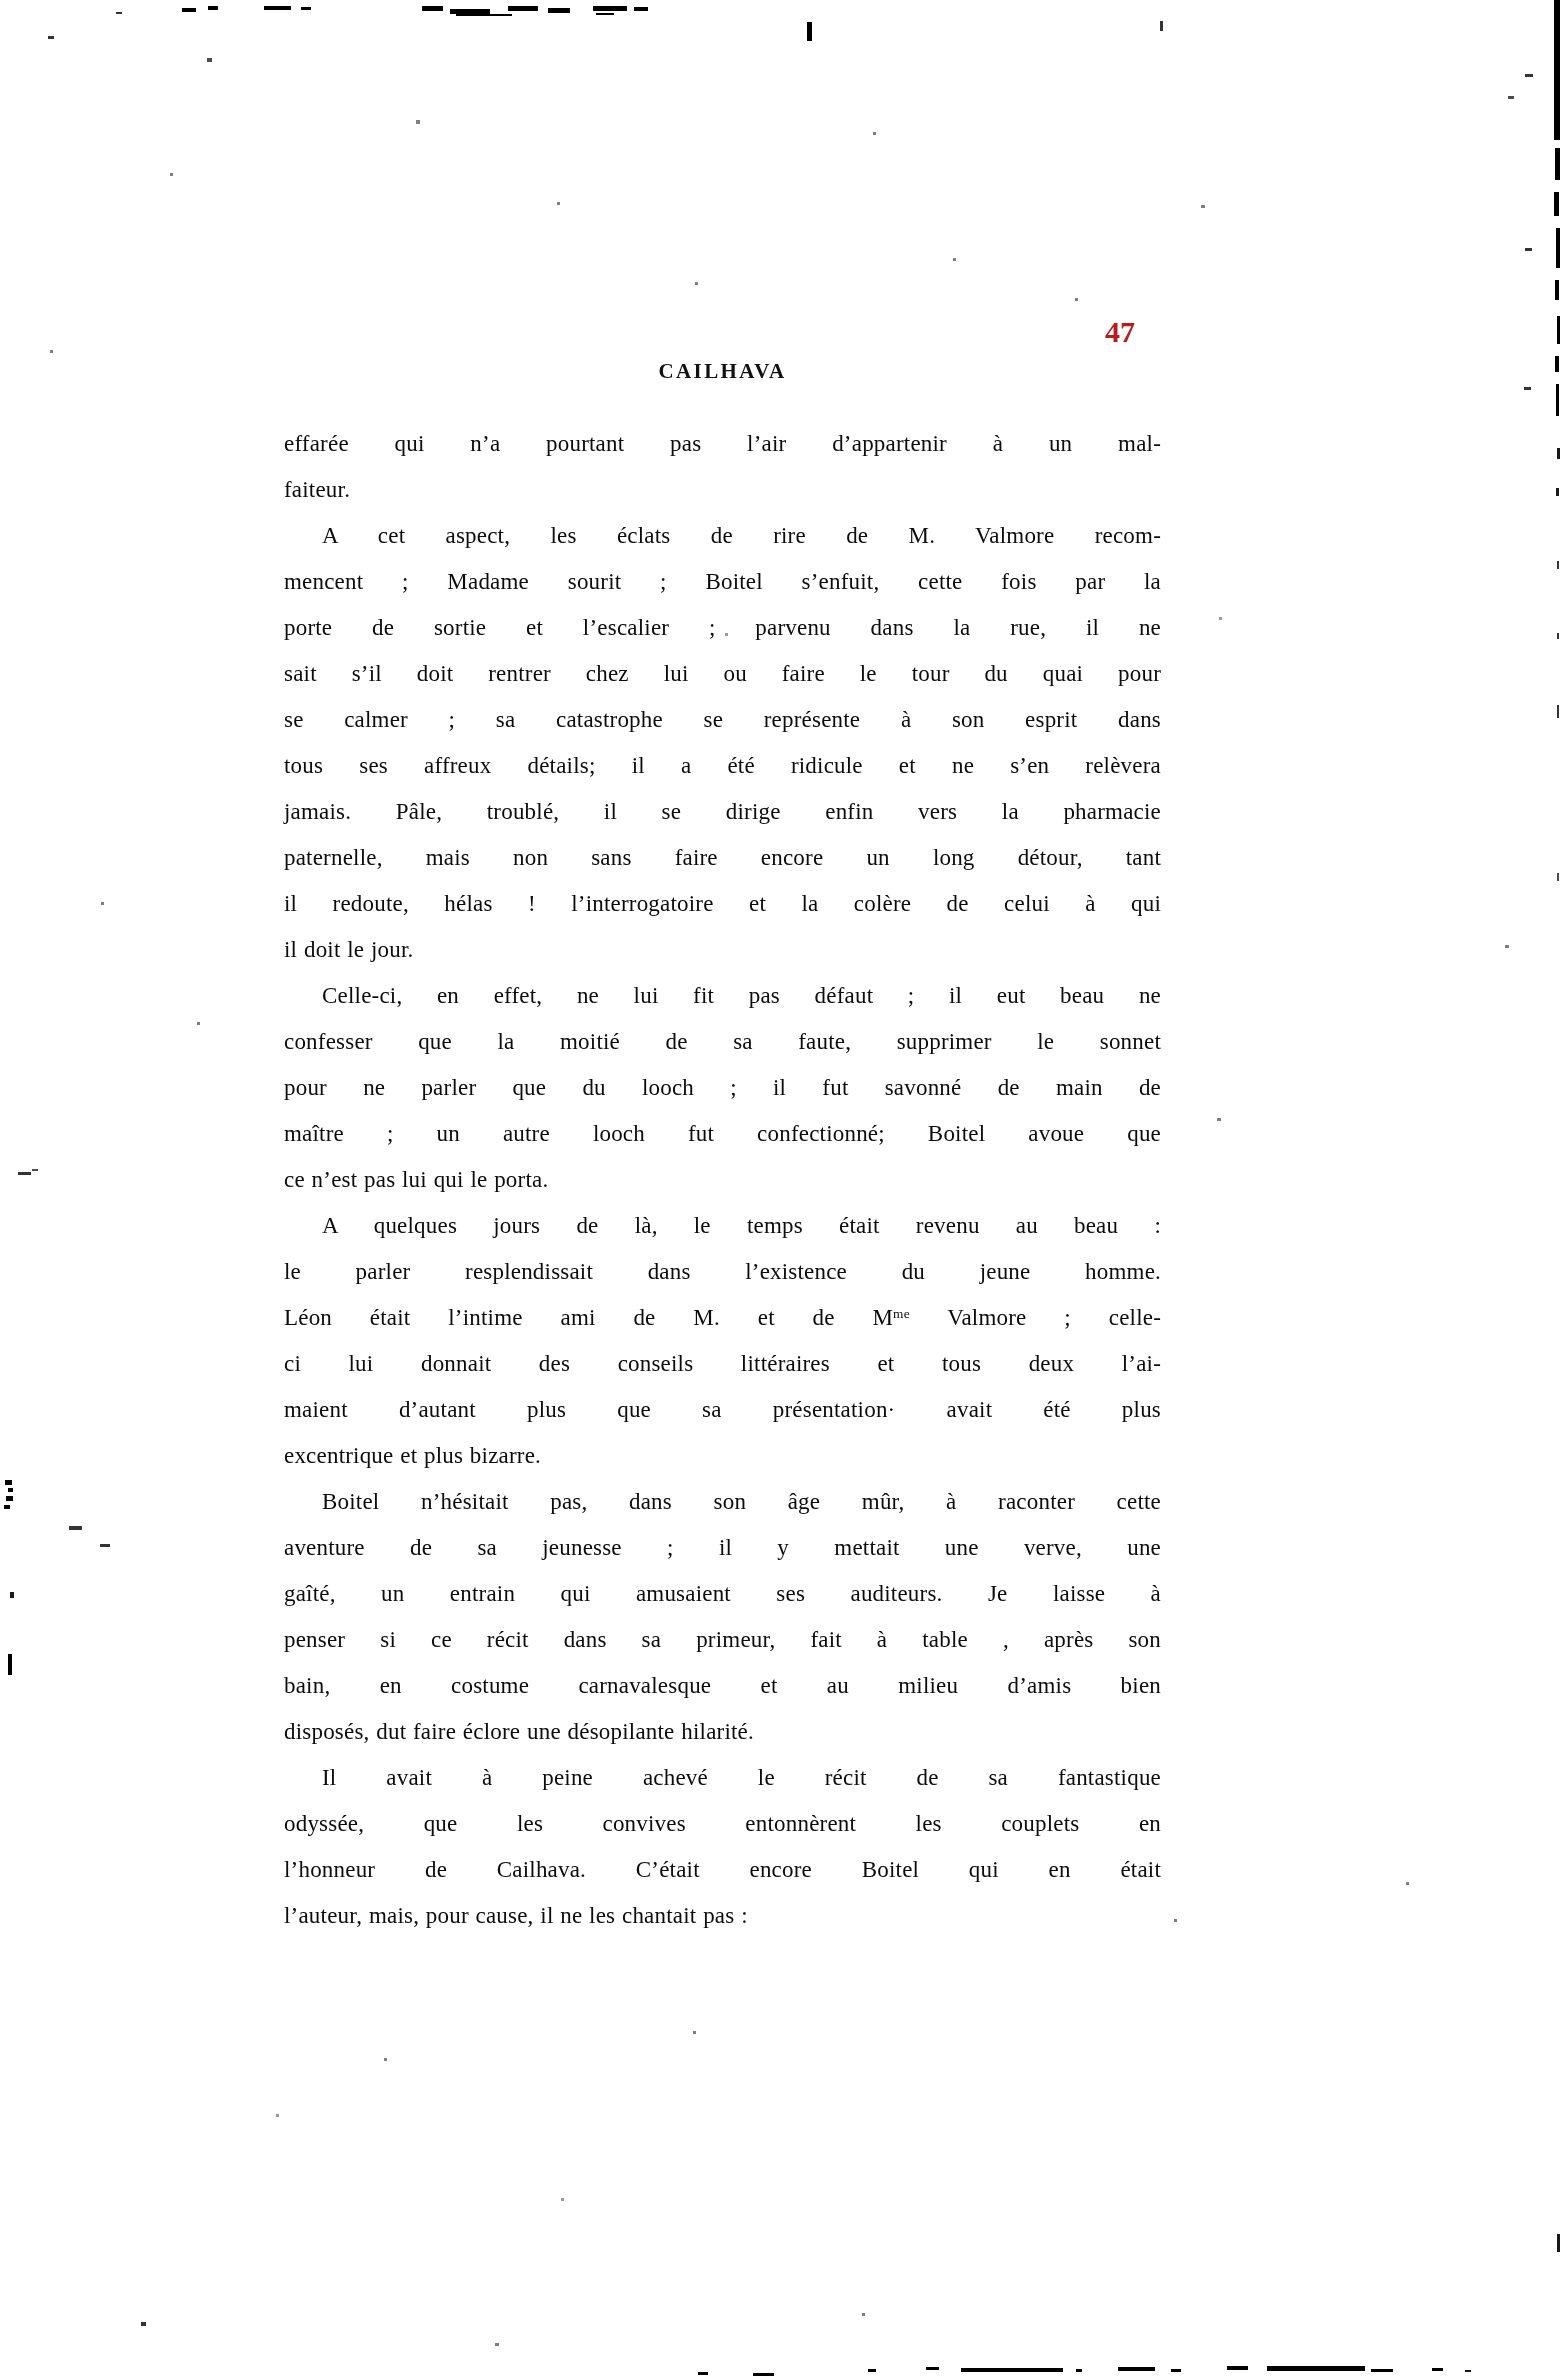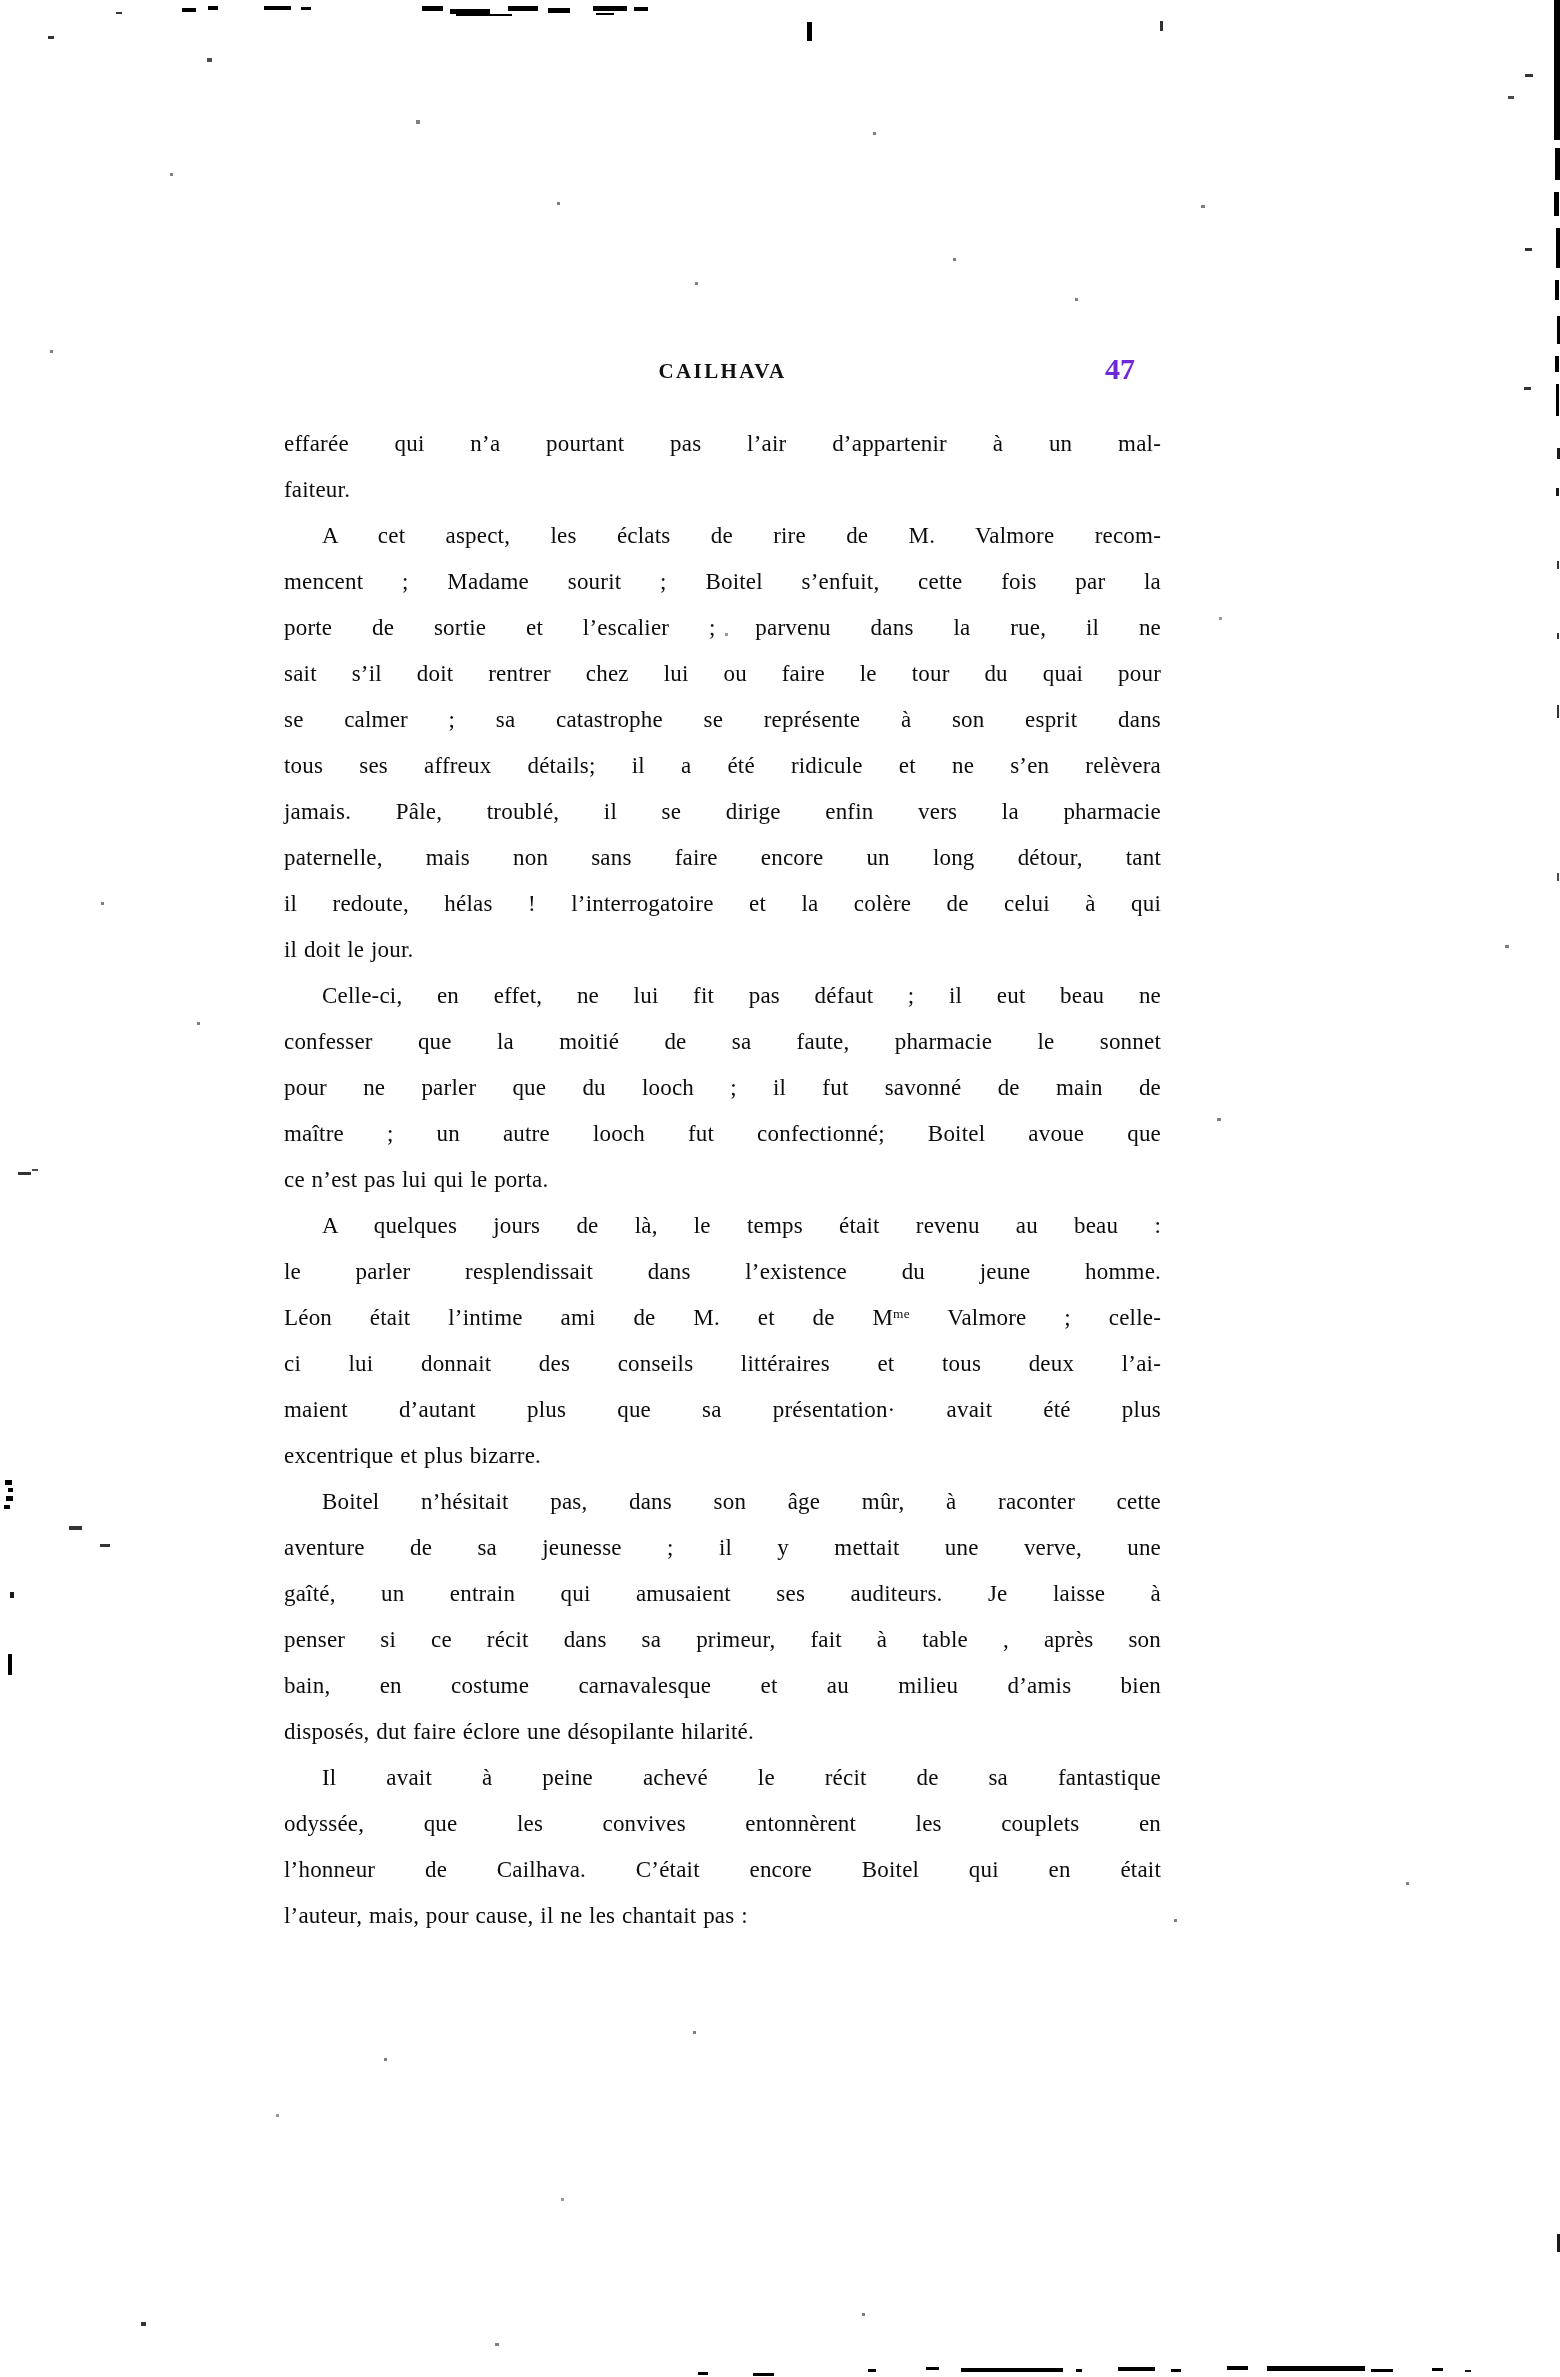--- a/index.html
+++ b/index.html
@@ -30,25 +30,25 @@
     width: 100%;
     text-align: center;
     font-size: 21px;
     font-weight: bold;
     letter-spacing: 2.4px;
     color: #111;
     margin-top: 8px;
   }
   .page-number {
     position: absolute;
-    top: 352px;
+    top: 315px;
     left: 1105px;
     font-size: 30px;
     font-weight: bold;
-    color: #6d28d9;
+    color: #b91c1c;
   }
 
   
   .body-text {
     position: absolute;
     top: 421px;
     left: 284px;
     width: 877px;
   }
   .line {
@@ -184,21 +184,21 @@
       <div class="line">mencent ; Madame sourit ; Boitel s’enfuit, cette fois par la</div>
       <div class="line">porte de sortie et l’escalier ;  parvenu dans  la rue, il ne</div>
       <div class="line">sait s’il doit rentrer chez lui ou faire le tour du quai pour</div>
       <div class="line">se calmer ; sa catastrophe se représente à son esprit dans</div>
       <div class="line">tous ses affreux détails; il a été ridicule et ne s’en relèvera</div>
       <div class="line">jamais. Pâle, troublé, il se dirige enfin vers la pharmacie</div>
       <div class="line">paternelle, mais non sans faire encore un long détour, tant</div>
       <div class="line">il redoute, hélas ! l’interrogatoire et la colère de celui à qui</div>
       <div class="line para-end">il doit le jour.</div>
       <div class="line indent">Celle-ci, en effet,  ne  lui fit pas  défaut ; il eut beau  ne</div>
-      <div class="line">confesser que la moitié de sa faute, pharmacie  le  sonnet</div>
+      <div class="line">confesser que la moitié de sa faute, supprimer  le  sonnet</div>
       <div class="line">pour ne parler que du looch ; il fut savonné de main de</div>
       <div class="line">maître ;  un autre looch fut confectionné; Boitel avoue que</div>
       <div class="line para-end">ce n’est pas lui qui le porta.</div>
       <div class="line indent">A quelques jours de là, le temps était revenu au beau :</div>
       <div class="line">le parler resplendissait dans l’existence du  jeune homme.</div>
       <div class="line"><span>Léon était l’intime ami de M. et de M</span><sup>me</sup><span> Valmore ; celle-</span></div>
       <div class="line">ci lui donnait des conseils  littéraires et  tous deux l’ai-</div>
       <div class="line">maient d’autant plus que sa présentation· avait été plus</div>
       <div class="line para-end">excentrique et plus bizarre.</div>
       <div class="line indent">Boitel n’hésitait pas, dans son âge mûr, à raconter cette</div>

